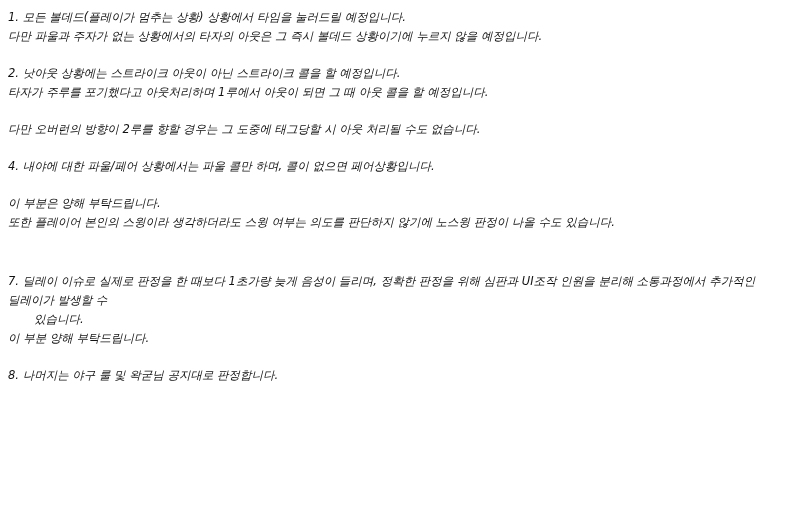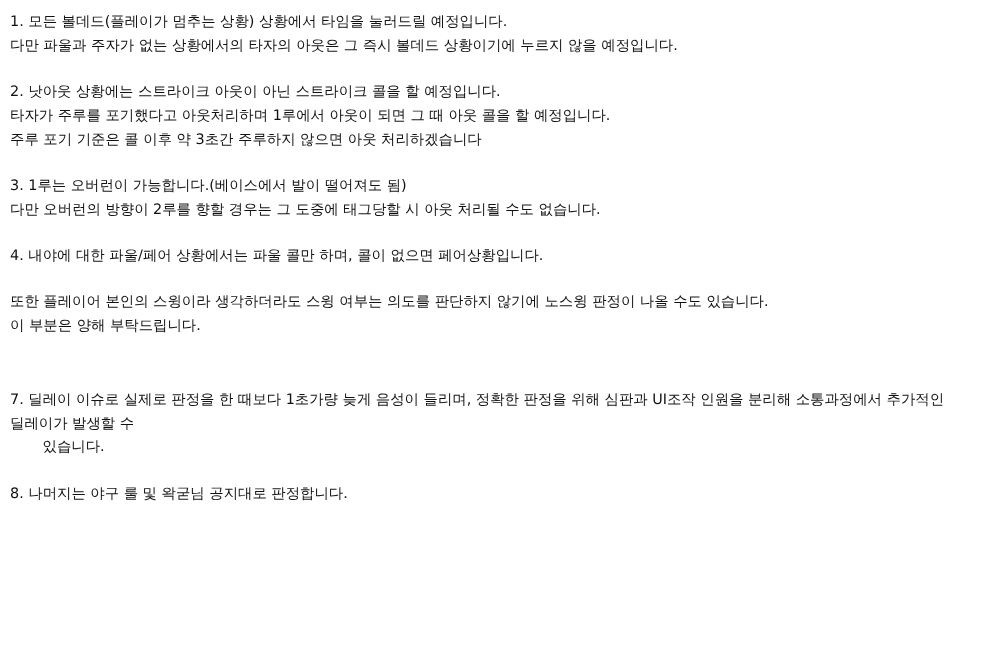--- a/index.html
+++ b/index.html
@@ -19,20 +19,21 @@
     width: 800px;
     height: 523px;
     padding: 0;
     box-sizing: border-box;
   }
   .doc {
     padding: 8px 10px 0 8px;
   }
   .block {
     margin: 0 0 18px 0;
+    font-style: italic;
   }
   .line {
     font-size: 11.5px;
     line-height: 19px;
     color: #111111;
     white-space: pre-wrap;
     word-break: keep-all;
   }
   .line.indent {
     padding-left: 26px;
@@ -48,43 +49,42 @@
   <div class="doc">
 
     <div class="block">
       <div class="line">1. 모든 볼데드(플레이가 멈추는 상황) 상황에서 타임을 눌러드릴 예정입니다.</div>
       <div class="line">다만 파울과 주자가 없는 상황에서의 타자의 아웃은 그 즉시 볼데드 상황이기에 누르지 않을 예정입니다.</div>
     </div>
 
     <div class="block">
       <div class="line">2. 낫아웃 상황에는 스트라이크 아웃이 아닌 스트라이크 콜을 할 예정입니다.</div>
       <div class="line">타자가 주루를 포기했다고 아웃처리하며 1루에서 아웃이 되면 그 때 아웃 콜을 할 예정입니다.</div>
-      <div class="line">주루 포기 기준은 콜 이후 약 3초간 주루하지 않으면 아웃 처리하겠습니다</div>
     </div>
 
     <div class="block">
-      <div class="line">3. 1루는 오버런이 가능합니다.(베이스에서 발이 떨어져도 됨)</div>
       <div class="line">다만 오버런의 방향이 2루를 향할 경우는 그 도중에 태그당할 시 아웃 처리될 수도 없습니다.</div>
     </div>
 
     <div class="block">
       <div class="line">4. 내야에 대한 파울/페어 상황에서는 파울 콜만 하며, 콜이 없으면 페어상황입니다.</div>
     </div>
 
 
     <div class="block">
+      <div class="line">이 부분은 양해 부탁드립니다.</div>
       <div class="line">또한 플레이어 본인의 스윙이라 생각하더라도 스윙 여부는 의도를 판단하지 않기에 노스윙 판정이 나올 수도 있습니다.</div>
-      <div class="line">이 부분은 양해 부탁드립니다.</div>
     </div>
 
     <div class="spacer-lg"></div>
 
     <div class="block">
       <div class="line">7. 딜레이 이슈로 실제로 판정을 한 때보다 1초가량 늦게 음성이 들리며, 정확한 판정을 위해 심판과 UI조작 인원을 분리해 소통과정에서 추가적인 딜레이가 발생할 수</div>
       <div class="line indent">있습니다.</div>
+      <div class="line">이 부분 양해 부탁드립니다.</div>
     </div>
 
     <div class="block">
       <div class="line">8. 나머지는 야구 룰 및 왁굳님 공지대로 판정합니다.</div>
     </div>
 
   </div>
 </div>
 
 </body></html>

